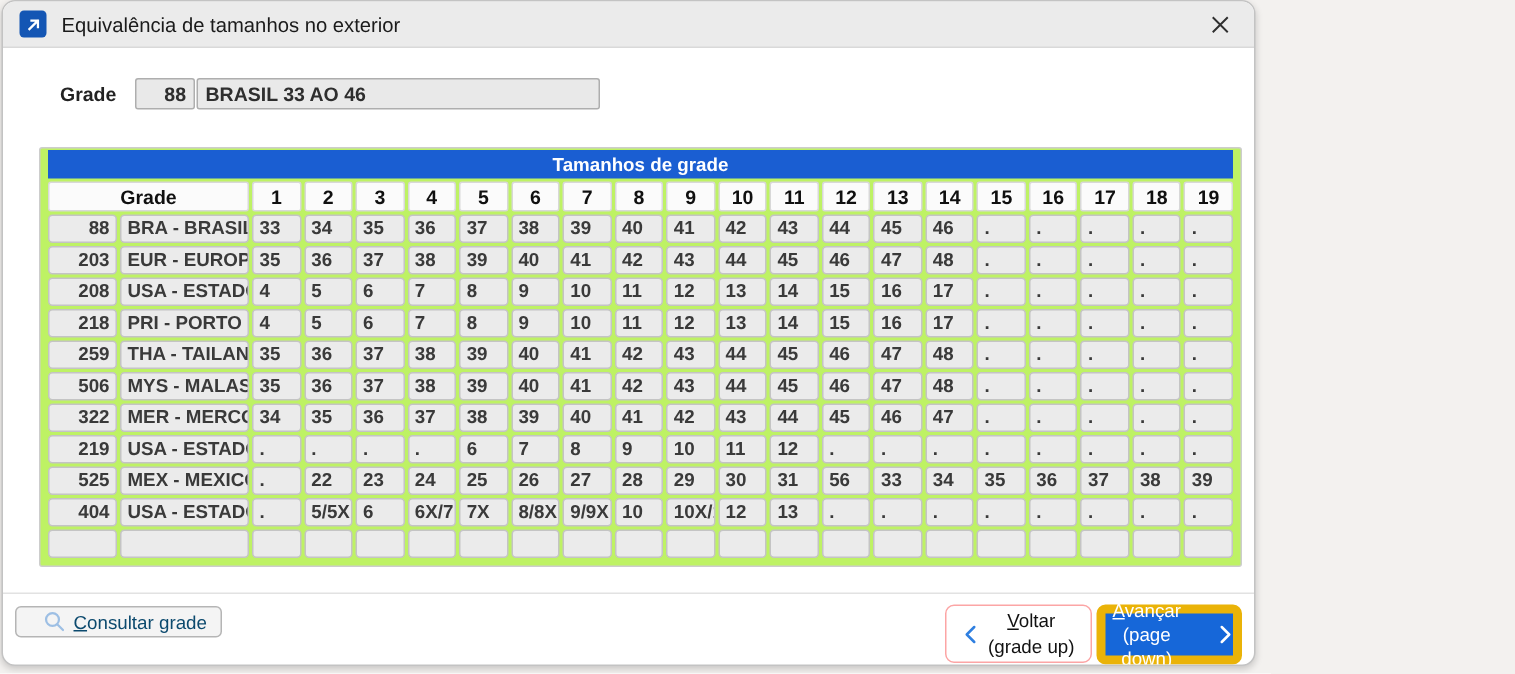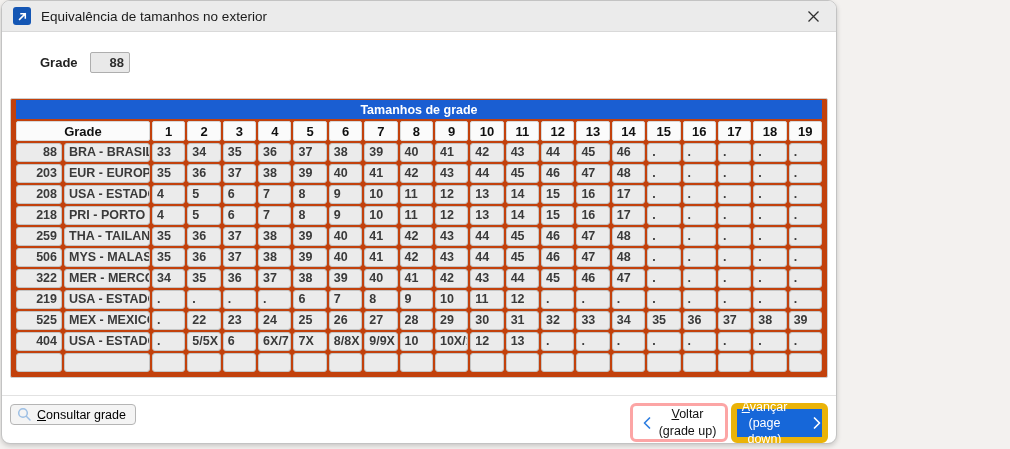--- a/index.html
+++ b/index.html
@@ -62,22 +62,22 @@
     font-weight: 700;
     font-size: 13px;
     color: #2e2e2e;
     line-height: 19px;
     overflow: hidden; white-space: nowrap;
   }
   .field.code { width: 40px; text-align: right; padding-right: 5px; }
   .field.name { width: 269px; padding-left: 5px; margin-left: 1px; }
   
   .grid-wrap {
-    position: absolute; top: 66px; left: 8px; right: 8px;
-    background: #c2410c;
+    position: absolute; top: 66px; left: 24px; right: 8px;
+    background: #bef264;
     border: 1px solid #cdcdcd;
     border-radius: 2px;
     padding: 1px 5px 5px 5px;
   }
   .grid-title {
     height: 19px;
     background: var(--hdr-blue, #1a5ed2);
     color: #ffffff;
     font-weight: 700;
     font-size: 12.5px;
@@ -119,33 +119,33 @@
     flex: 0 0 48px;
     border-top: 1px solid #e2e2e2;
     display: flex;
     align-items: flex-start;
     padding: 8px 8px 0 8px;
   }
   .btn-consultar {
     height: 21px;
     display: inline-flex; align-items: center;
     gap: 5px;
-    padding: 0 9px 0 6px;
+    padding: 0 9px 0 18px;
     background: #f4f4f4;
     border: 1px solid #b5b5b5;
     border-radius: 4px;
     font-size: 12.5px;
-    color: #000000;
+    color: #0c4a6e;
     cursor: default;
   }
   .nav-group { margin-left: auto; display: flex; gap: 3px; margin-top: -1px; }
   .btn-voltar {
     width: 98px; height: 39px;
     background: #ffffff;
-    border: 3px solid #fca5a5;
+    border: 1px solid #fca5a5;
     border-radius: 6px;
     display: flex; align-items: center; justify-content: center;
     gap: 7px;
     font-size: 12.5px;
     color: #111;
     cursor: default;
   }
   .btn-avancar {
     width: 97px; height: 40px;
     background: var(--accent-blue, #1667d9);
@@ -177,20 +177,21 @@
         <path d="M1.5 1.5 L11.5 11.5 M11.5 1.5 L1.5 11.5" stroke="#2f2f2f" stroke-width="1.3" fill="none"></path>
       </svg>
     </div>
   </div>
 
   <div class="main">
 
     <div class="grade-row">
       <span class="grade-label">Grade</span>
       <span class="field code">88</span>
+      <span class="field name">BRASIL 33 AO 46</span>
     </div>
 
     <div class="grid-wrap">
       <div class="grid-title">Tamanhos de grade</div>
       <div class="grid">
 
       <div class="hcell grade-h">Grade</div>
           <div class="hcell">1</div>
           <div class="hcell">2</div>
           <div class="hcell">3</div>
@@ -384,21 +385,21 @@
           <div class="cell val">22</div>
           <div class="cell val">23</div>
           <div class="cell val">24</div>
           <div class="cell val">25</div>
           <div class="cell val">26</div>
           <div class="cell val">27</div>
           <div class="cell val">28</div>
           <div class="cell val">29</div>
           <div class="cell val">30</div>
           <div class="cell val">31</div>
-          <div class="cell val">32</div>
+          <div class="cell val">56</div>
           <div class="cell val">33</div>
           <div class="cell val">34</div>
           <div class="cell val">35</div>
           <div class="cell val">36</div>
           <div class="cell val">37</div>
           <div class="cell val">38</div>
           <div class="cell val">39</div>
           <div class="cell code">404</div>
           <div class="cell name">USA - ESTADOS U</div>
           <div class="cell val">.</div>

